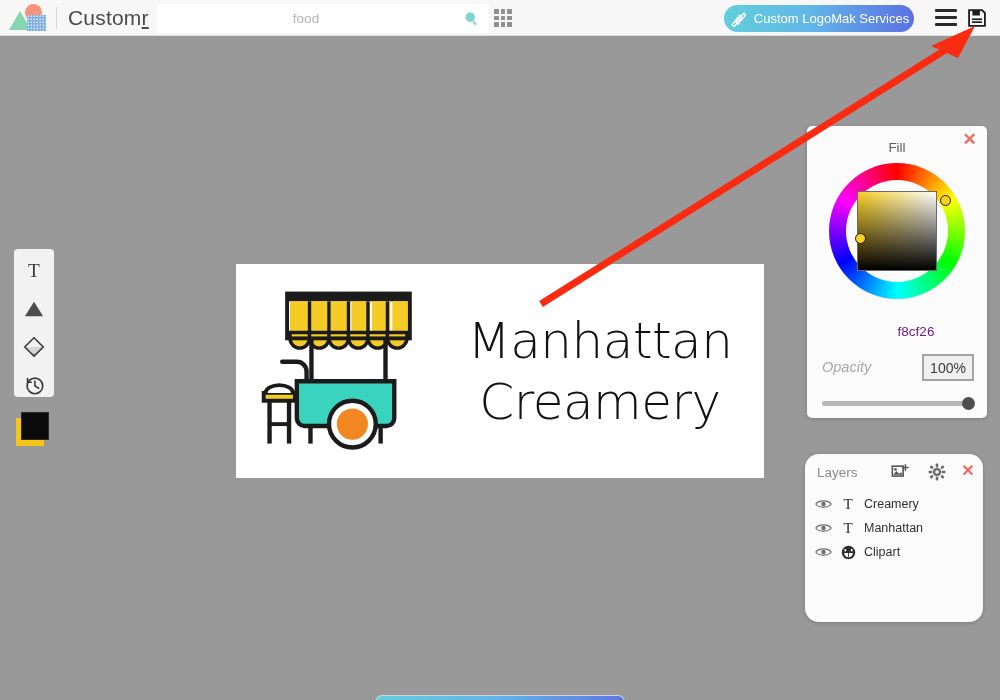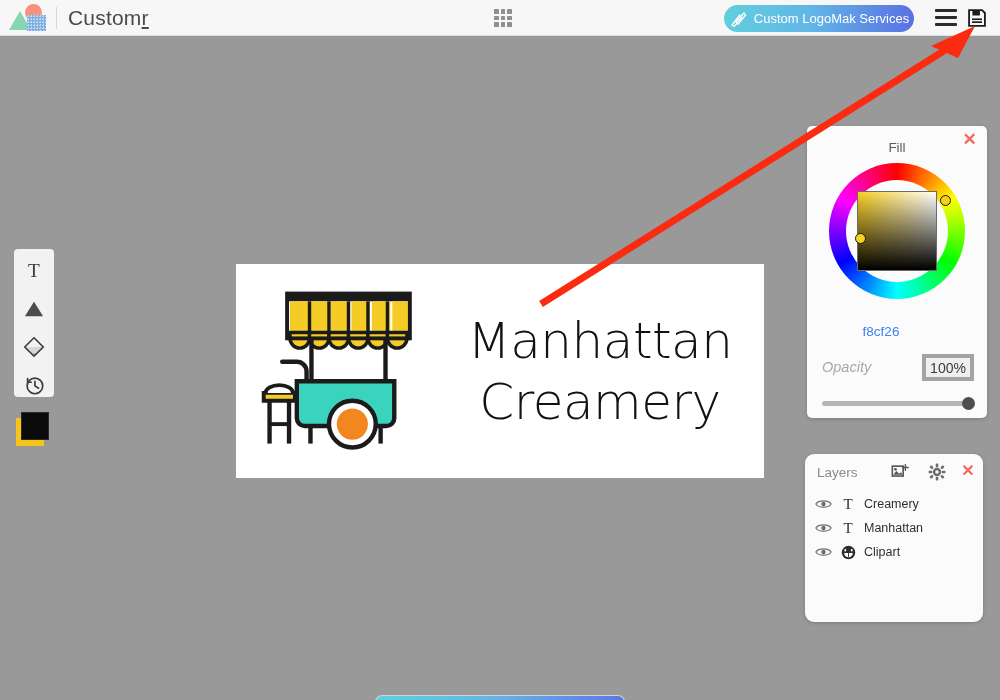--- a/index.html
+++ b/index.html
@@ -172,38 +172,38 @@
       linear-gradient(to bottom, rgba(0,0,0,0) 0%, rgba(0,0,0,1) 100%),
       linear-gradient(to right, #f8cf26 0%, #ffffff 100%);
     border: 1px solid #6a6a6a;
     z-index: 2; cursor: crosshair;
   }
   #sv-handle {
     position: absolute; left: 26px; top: 70px; width: 11px; height: 11px;
     border-radius: 50%; background: #f8cf26; border: 1.6px solid #1a1a1a;
     z-index: 4; cursor: pointer;
   }
-  #hexval { position: absolute; top: 198px; width: 148px; text-align: center; font-size: 13.5px; color: #3b82f6; }
+  #hexval { position: absolute; top: 198px; width: 148px; text-align: center; font-size: 13.5px; color: #701a75; margin-left: 35px; }
   #opacity-row { position: absolute; left: 15px; top: 228px; width: 152px; height: 28px; }
   #opacity-label { position: absolute; left: 0; top: 5px; font-size: 14.5px; color: #a8a8a8; font-style: italic; }
   #opacity-value {
     position: absolute; right: 0; top: 0; width: 52px; height: 27px;
-    background: #efefef; border: 4px solid #a3a3a3;
+    background: #efefef; border: 2px solid #a3a3a3;
     display: flex; align-items: center; justify-content: center;
     font-size: 14px; color: #3b3b3b; cursor: text;
   }
   #opacity-slider { position: absolute; left: 15px; top: 272px; width: 152px; height: 10px; cursor: pointer; }
   #opacity-track { position: absolute; left: 0; top: 3px; width: 152px; height: 5px; background: #b6b6b6; border-radius: 3px; }
   #opacity-knob { position: absolute; left: 140px; top: -1px; width: 13px; height: 13px; border-radius: 50%; background: #4e4e4e; }
 
   
   #layers-panel {
     position: absolute; left: 805px; top: 418px;
     width: 178px; height: 168px;
-    background: #fbfbfb; border-radius: 9px;
+    background: #fbfbfb; border-radius: 14px;
     box-shadow: 0 1px 4px rgba(0,0,0,.18);
     z-index: 20;
     padding-left: 16px;
   }
   #layers-head { position: absolute; left: 0; top: 9px; width: 178px; height: 22px; }
   #layers-title { position: absolute; left: 12px; top: 2px; font-size: 13.5px; color: #8b8b8b; }
   #layers-addimg { position: absolute; left: 86px; top: 0px; width: 18px; height: 18px; cursor: pointer; }
   #layers-gear { position: absolute; left: 123px; top: 0px; width: 18px; height: 18px; cursor: pointer; }
   #layers-close {
     position: absolute; left: 155px; top: -2px; width: 16px; height: 20px; cursor: pointer;
@@ -238,20 +238,27 @@
     <div id="brand">
       <div id="brand-mark">
         <span class="bm-tri"></span>
         <span class="bm-circle"></span>
         <span class="bm-square"></span>
       </div>
       <div id="brand-sep"></div>
       <div id="brand-name"><span>Custom</span><span class="u">r</span></div>
     </div>
 
+    <div id="searchwrap">
+      <input id="search-input" type="text" placeholder="food" style="">
+      <svg id="search-icon" viewBox="0 0 20 20">
+        <circle cx="8.5" cy="8.5" r="5.6" fill="#7fd4cb"></circle>
+        <rect x="12.4" y="12.4" width="5.6" height="2.3" rx="1.1" fill="#7fd4cb" transform="rotate(45 12.4 12.4)"></rect>
+      </svg>
+    </div>
 
     <div id="grid-icon">
       <i></i>
         <i></i>
         <i></i>
       <i></i>
         <i></i>
         <i></i>
       <i></i>
         <i></i>

